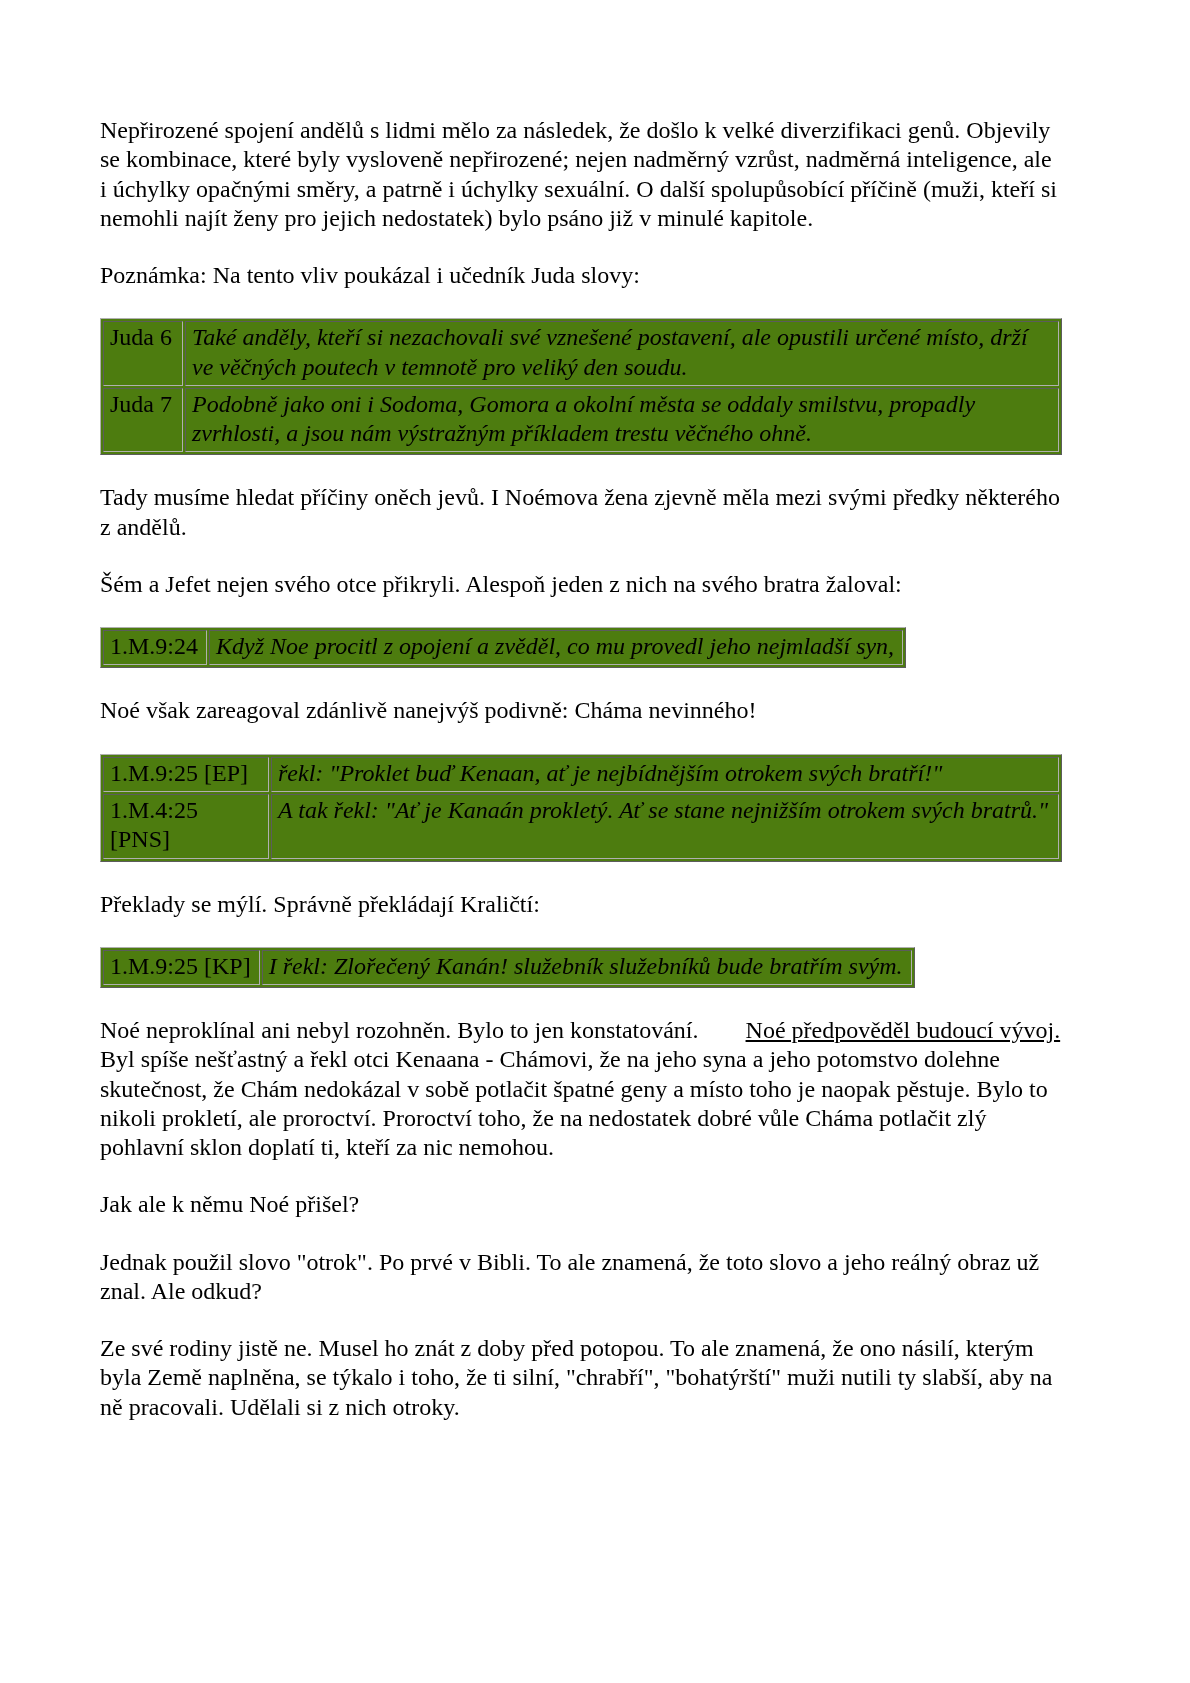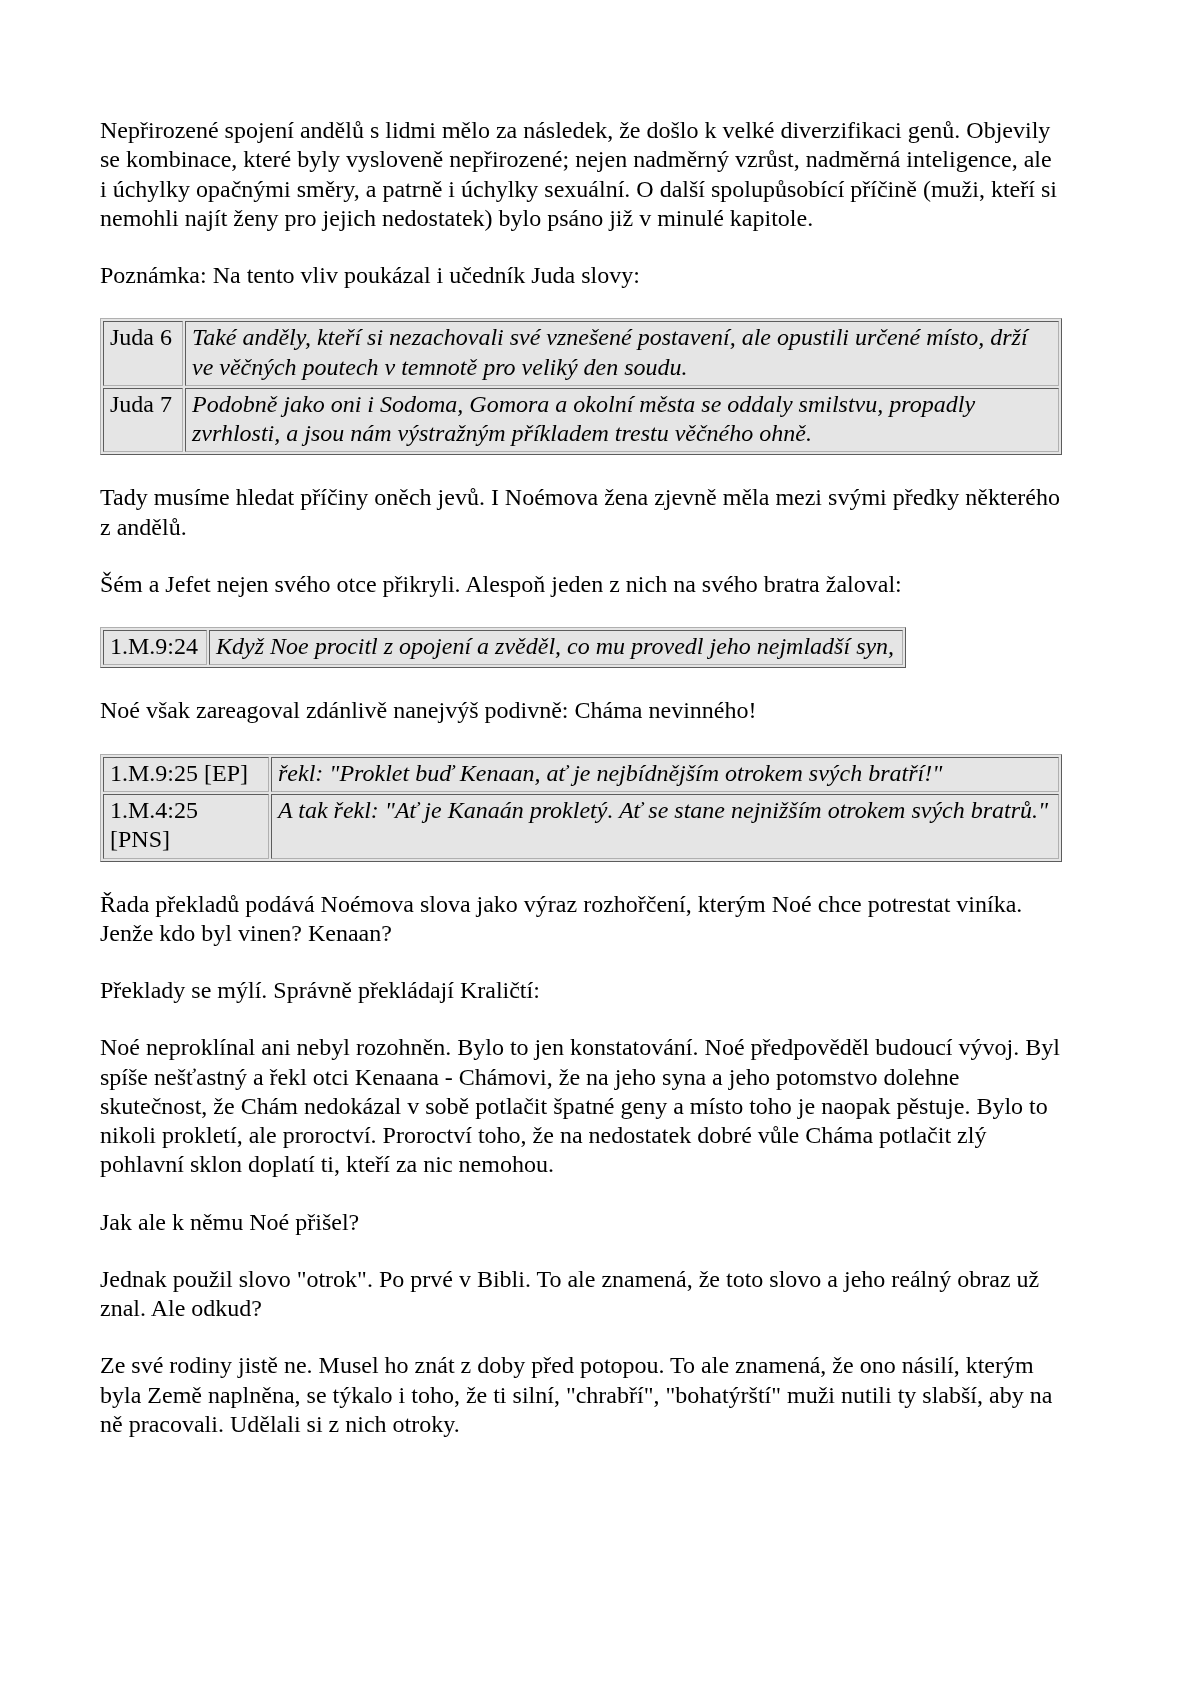--- a/index.html
+++ b/index.html
@@ -18,27 +18,29 @@
   }
   .page {
     padding: 116px 128px 40px 100px;
     box-sizing: border-box;
   }
   p.body-par {
     margin: 0 0 28px 0;
     padding: 0;
   }
   .underlined {
+    text-decoration: underline;
+    margin-left: 41px;
   }
   table.verse-table {
     border-collapse: separate;
     border-spacing: 2px;
     border: 1px outset #b0b0b0;
     margin: 0 0 28px 0;
-    background: #e5e5e5;
+    background: #4d7c0f;
   }
   table.verse-table.full {
     width: 100%;
   }
   table.verse-table td {
     border: 1px inset #b0b0b0;
     padding: 1px 8px 3px 6px;
     vertical-align: top;
   }
   td.verse-ref {
@@ -93,24 +95,31 @@
         <td class="verse-ref col-mid">1.M.9:25 [EP]</td>
         <td class="verse-text">řekl: "Proklet buď Kenaan, ať je nejbídnějším otrokem svých bratří!"</td>
       </tr>
       <tr>
         <td class="verse-ref col-mid">1.M.4:25 [PNS]</td>
         <td class="verse-text">A tak řekl: "Ať je Kanaán prokletý. Ať se stane nejnižším otrokem svých bratrů."</td>
       </tr>
     </tbody>
   </table>
 
-  <p class="body-par">Řada překladů podává Noémova slova jako výraz rozhořčení, kterým Noé chce potrestat viníka. Jenže kdo byl vinen? Kenaan?</p>
 
   <p class="body-par">Překlady se mýlí. Správně překládají Kraličtí:</p>
 
+  <table class="verse-table">
+    <tbody>
+      <tr>
+        <td class="verse-ref">1.M.9:25 [KP]</td>
+        <td class="verse-text">I řekl: Zlořečený Kanán! služebník služebníků bude bratřím svým.</td>
+      </tr>
+    </tbody>
+  </table>
 
   <p class="body-par"><span>Noé neproklínal ani nebyl rozohněn. Bylo to jen konstatování. </span><span class="underlined">Noé předpověděl budoucí vývoj. </span><span>Byl spíše nešťastný a řekl otci Kenaana - Chámovi, že na jeho syna a jeho potomstvo dolehne skutečnost, že Chám nedokázal v sobě potlačit špatné geny a místo toho je naopak pěstuje. Bylo to nikoli prokletí, ale proroctví. Proroctví toho, že na nedostatek dobré vůle Cháma potlačit zlý pohlavní sklon doplatí ti, kteří za nic nemohou.</span></p>
 
   <p class="body-par">Jak ale k němu Noé přišel?</p>
 
   <p class="body-par">Jednak použil slovo "otrok". Po prvé v Bibli. To ale znamená, že toto slovo a jeho reálný obraz už znal. Ale odkud?</p>
 
   <p class="body-par">Ze své rodiny jistě ne. Musel ho znát z doby před potopou. To ale znamená, že ono násilí, kterým byla Země naplněna, se týkalo i toho, že ti silní, "chrabří", "bohatýrští" muži nutili ty slabší, aby na ně pracovali. Udělali si z nich otroky.</p>
 
 </div>

